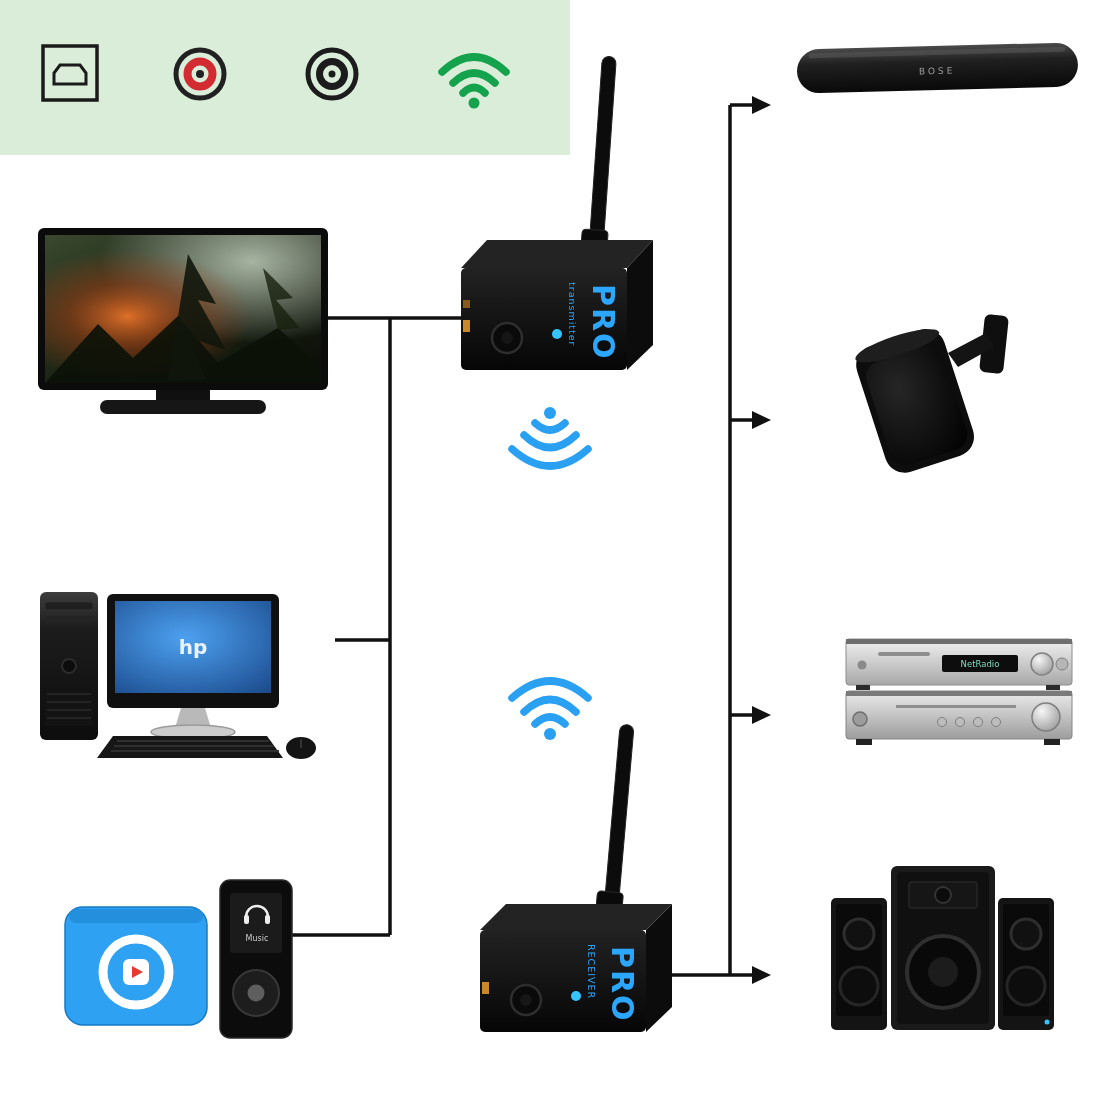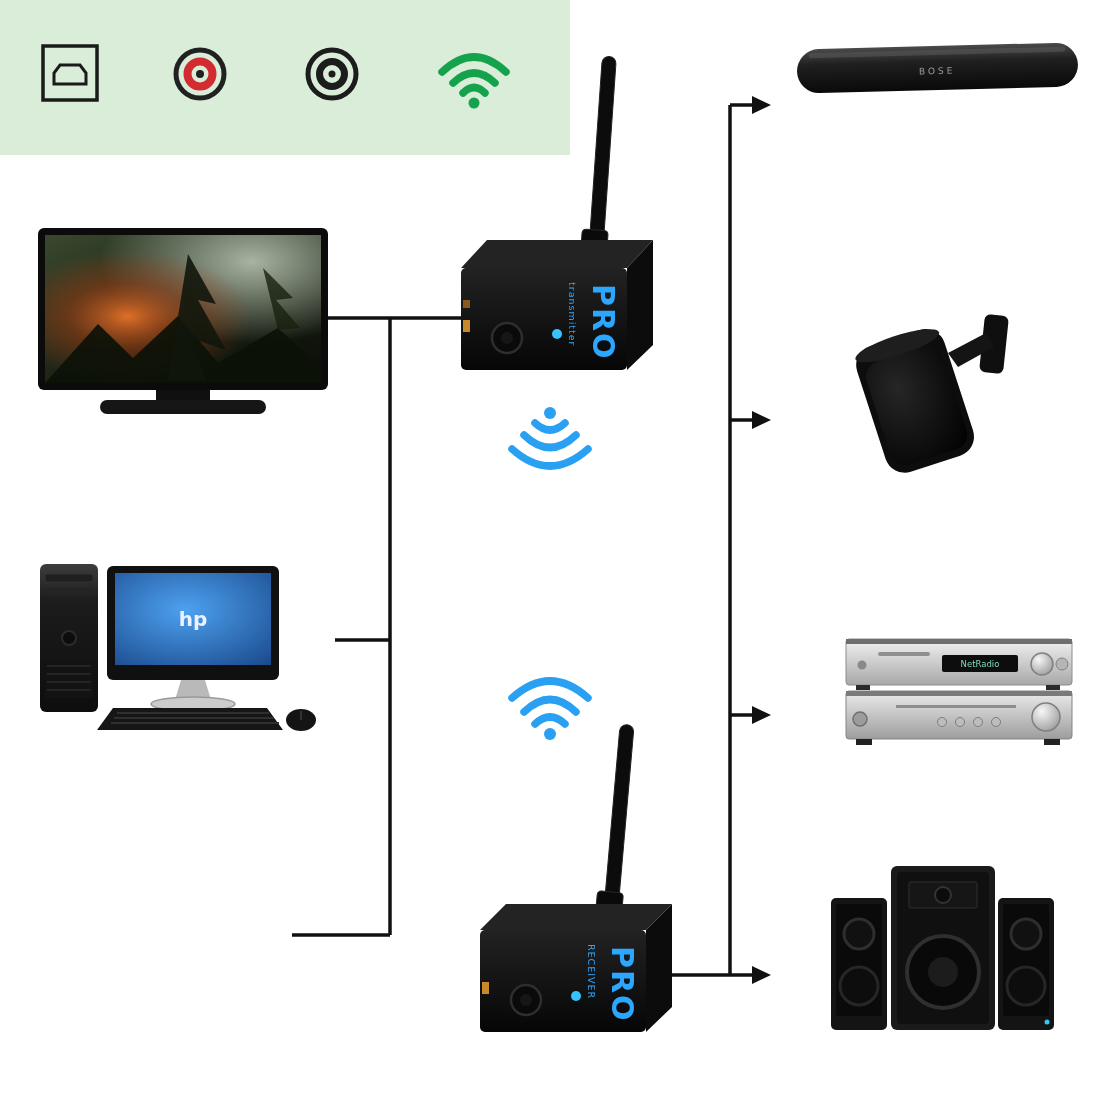--- a/index.html
+++ b/index.html
@@ -13,21 +13,21 @@
   .banner { left:0; top:0; width:570px; height:155px; background:#d9edd9; }
   .banner .icon { position:absolute; }
   .icon-optical { left:40px; top:43px; }
   .icon-rca-red { left:172px; top:46px; }
   .icon-rca-black { left:304px; top:46px; }
   .icon-wifi-green { left:432px; top:40px; }
 
   .connectors { left:0; top:0; }
 
   .dev-tv        { left:38px;  top:228px; }
-  .dev-pc        { left:35px;  top:560px; }
+  .dev-pc        { left:35px;  top:588px; }
   .dev-mp3       { left:60px;  top:875px; }
   .dev-tx        { left:453px; top:38px;  }
   .wifi-top      { left:500px; top:405px; }
   .wifi-bottom   { left:500px; top:662px; }
   .dev-rx        { left:468px; top:712px; }
   .dev-soundbar  { left:795px; top:38px;  }
   .dev-wall      { left:840px; top:295px; }
   .dev-stereo    { left:838px; top:635px; }
   .dev-speakers  { left:825px; top:860px; }
 
@@ -152,20 +152,41 @@
         <polygon points="78,148 232,148 248,170 62,170" fill="#161616"></polygon>
         <path d="M82,153 H234 M79,158 H239 M76,163 H244" stroke="#2f2f2f" stroke-width="2"></path>
       </g>
       <g>
         <ellipse cx="266" cy="160" rx="15" ry="11" fill="#141414"></ellipse>
         <path d="M266,151 v9" stroke="#333" stroke-width="2"></path>
       </g>
     </svg>
   </div>
 
+  <div class="abs dev-mp3">
+    <svg width="240" height="170" viewBox="0 0 240 170">
+      <g>
+        <rect x="5" y="32" width="142" height="118" rx="18" fill="#2ea1f2" stroke="#1579c4" stroke-width="1.5"></rect>
+        <rect x="9" y="34" width="134" height="14" rx="7" fill="#2490dd"></rect>
+        <circle cx="76" cy="97" r="33" fill="none" stroke="#ffffff" stroke-width="9"></circle>
+        <rect x="63" y="84" width="26" height="26" rx="6" fill="#ffffff"></rect>
+        <polygon points="72,91 72,103 83,97" fill="#e6392f"></polygon>
+      </g>
+      <g>
+        <rect x="160" y="5" width="72" height="158" rx="10" fill="#0c0c0c" stroke="#2a2a2a" stroke-width="1.5"></rect>
+        <rect x="170" y="18" width="52" height="60" rx="3" fill="#1b1b1b"></rect>
+        <path d="M186,42 a11,11 0 0 1 22,0" fill="none" stroke="#eeeeee" stroke-width="2.5"></path>
+        <rect x="184" y="40" width="5" height="9" rx="2" fill="#eeeeee"></rect>
+        <rect x="205" y="40" width="5" height="9" rx="2" fill="#eeeeee"></rect>
+        <text x="197" y="66" font-size="8" fill="#cccccc" text-anchor="middle">Music</text>
+        <circle cx="196" cy="118" r="23" fill="#1d1d1d" stroke="#383838" stroke-width="2"></circle>
+        <circle cx="196" cy="118" r="8.5" fill="#5e5e5e"></circle>
+      </g>
+    </svg>
+  </div>
 
   <div class="abs dev-tx">
     <svg width="240" height="345" viewBox="0 0 240 345">
       <defs>
         <linearGradient id="boxF1" x1="0" y1="0" x2="0" y2="1">
           <stop offset="0" stop-color="#222222"></stop>
             <stop offset="1" stop-color="#060606"></stop>
         </linearGradient>
       </defs>
       <g transform="rotate(4 143 210)">

